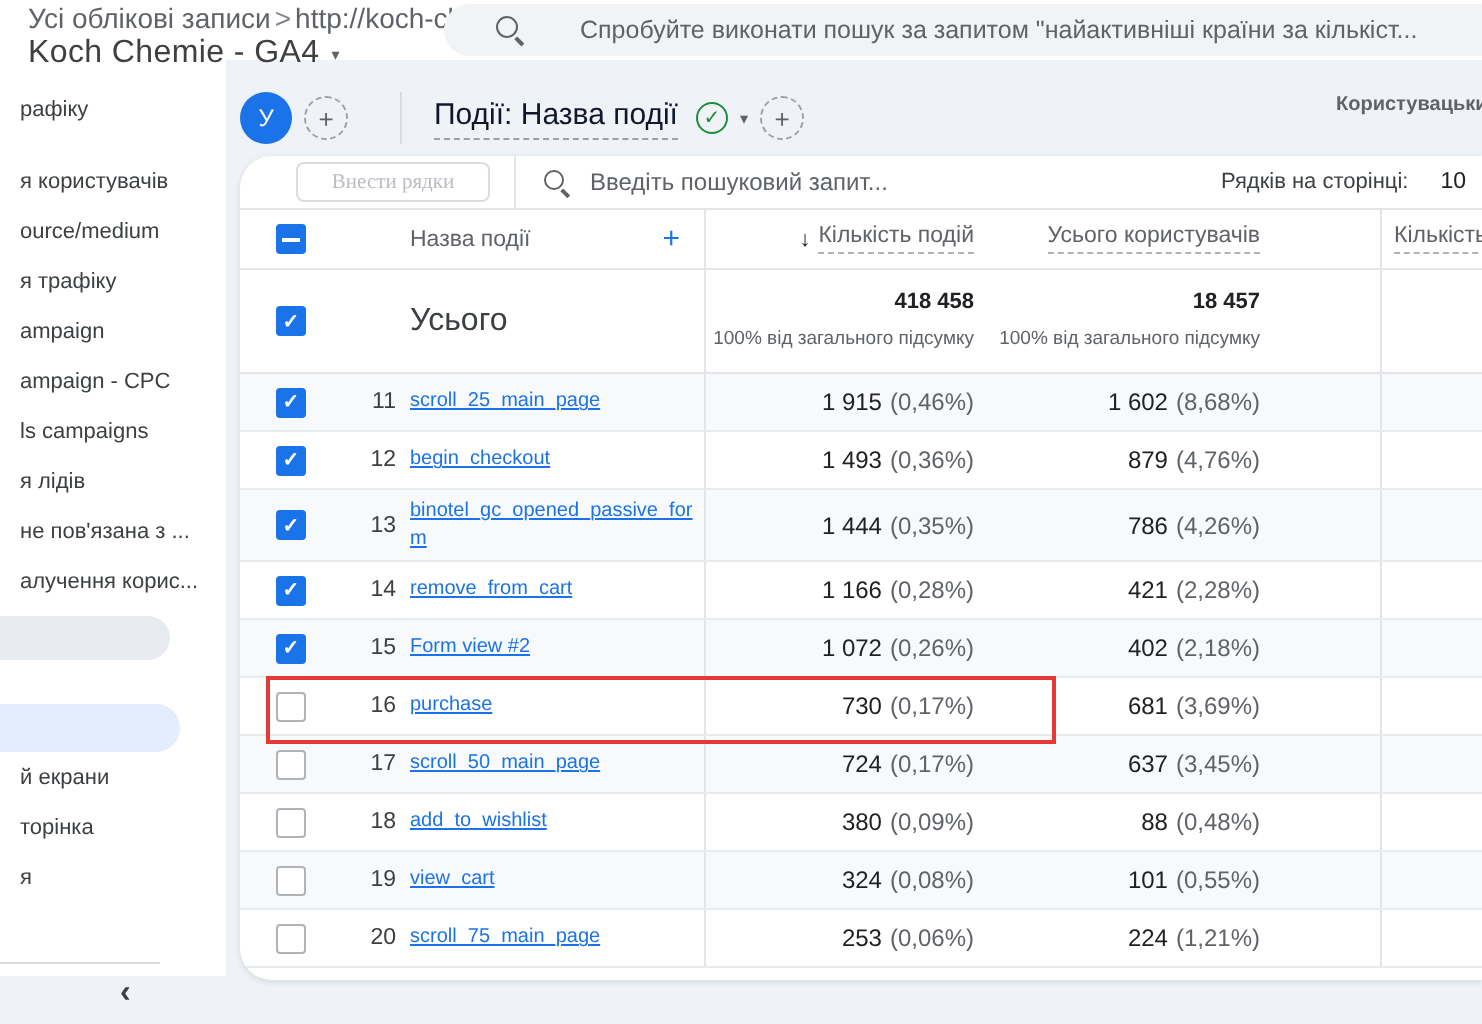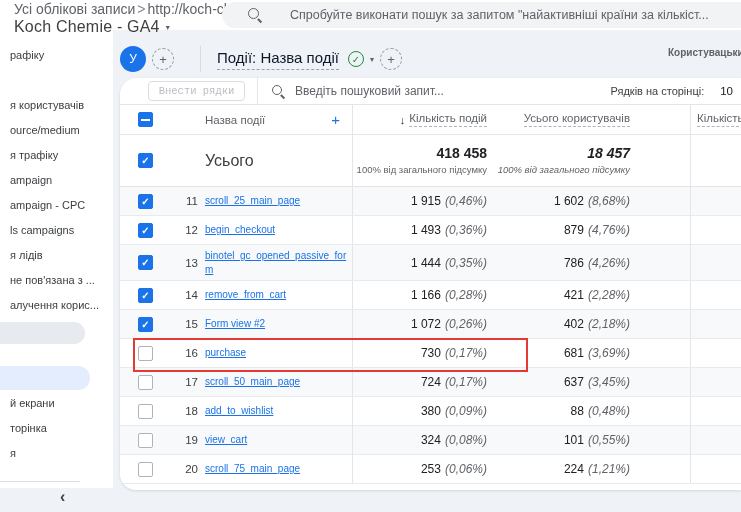--- a/index.html
+++ b/index.html
@@ -20,21 +20,21 @@
   .mag::after { content:''; position:absolute; left:9.5px; top:10px; width:5px; height:1.7px; background:#5f6368; transform:rotate(45deg); transform-origin:left center; }
   .search-ph { font-size:12.5px; color:#5f6368; margin-left:28px; white-space:nowrap; overflow:hidden; }
 
   
   .body { position:absolute; left:0; top:30px; right:0; bottom:0; background:#eff2f6; }
 
   
   .sidebar { position:absolute; left:0; top:0; width:113px; height:458px; background:#fff; overflow:hidden; }
   .side-item { height:25px; display:flex; align-items:center; padding-left:10px; white-space:nowrap; overflow:hidden; }
   .side-label { font-size:11px; color:#3c4043; }
-  .k-first { height:22px; margin-top:14px; margin-bottom:26px; }
+  .k-first { height:22px; margin-top:14px; margin-bottom:12px; }
   .k-pill-gray { height:22px; margin-top:5px; width:85px; background:#e7eaee; border-radius:0 12px 12px 0; }
   .k-pill-blue { height:24px; margin-top:22px; width:90px; background:#e3edfd; border-radius:0 14px 14px 0; }
   .side-divider { position:absolute; left:0; top:451px; width:80px; height:1px; background:#dadce0; }
   .collapse-btn { position:absolute; left:60px; top:458px; font-size:16px; font-weight:bold; color:#3c4043; cursor:pointer; }
 
   
   .main { position:absolute; left:113px; top:0; right:0; bottom:0; }
 
   
   .canvas-header { position:relative; height:48px; display:flex; align-items:center; padding:10px 0 0 7px; }
@@ -44,21 +44,21 @@
   .canvas-title { font-size:15px; color:#0f172a; border-bottom:1px dashed #9aa0a6; padding-bottom:3px; margin-left:16px; white-space:nowrap; }
   .status-chip { display:flex; align-items:center; margin-left:9px; gap:6px; }
   .green-check { width:16px; height:16px; border-radius:50%; border:1.6px solid #1e8e3e; color:#1e8e3e; font-size:10px; display:flex; align-items:center; justify-content:center; }
   .right-label { position:absolute; left:555px; top:17px; width:75px; overflow:hidden; white-space:nowrap; font-size:10px; font-weight:bold; color:#5f6368; }
 
   
   .card { position:absolute; left:7px; top:48px; right:0; bottom:22px; background:#fff; border-radius:16px 0 0 16px; box-shadow:0 1px 3px rgba(60,64,67,.14); overflow:hidden; }
 
   
   .toolbar { height:27px; display:flex; align-items:center; border-bottom:1px solid #e3e5e8; padding-left:28px; }
-  .import-btn { width:97px; height:20px; border:1px solid #dadce0; border-radius:4px; background:#fff; color:#b9bdc2; font-size:10.5px; font-family:Liberation Mono, monospace; display:flex; align-items:center; justify-content:center; white-space:nowrap; }
+  .import-btn { width:97px; height:20px; border:1px solid #dadce0; border-radius:4px; background:#fff; color:#b9bdc2; font-size:10.5px; font-family:Liberation Serif, serif; display:flex; align-items:center; justify-content:center; white-space:nowrap; }
   .tb-div { width:1px; height:27px; background:#e3e5e8; margin-left:12px; }
   .tb-search { display:flex; align-items:center; margin-left:14px; }
   .tb-search .mag2 { position:relative; width:13px; height:13px; }
   .mag2::before { content:''; position:absolute; left:0; top:0; width:8px; height:8px; border:1.5px solid #5f6368; border-radius:50%; }
   .mag2::after { content:''; position:absolute; left:8.5px; top:9px; width:4.5px; height:1.6px; background:#5f6368; transform:rotate(45deg); transform-origin:left center; }
   .tb-ph { font-size:12px; color:#5f6368; margin-left:10px; white-space:nowrap; }
   .tb-right { margin-left:auto; display:flex; align-items:center; padding-right:8px; }
   .rpp-label { font-size:11px; color:#3c4043; white-space:nowrap; }
   .rpp-value { font-size:11.5px; color:#202124; margin-left:16px; }
 
@@ -84,30 +84,30 @@
   .cb { width:15px; height:15px; border:1.6px solid #b0b4b9; border-radius:2px; display:flex; align-items:center; justify-content:center; background:#fff; }
   .cb.f-checked { background:#1a73e8; border-color:#1a73e8; }
   .cb.f-checked::after { content:'✓'; color:#fff; font-size:10px; font-weight:bold; }
   .cb.ind { background:#1a73e8; border-color:#1a73e8; }
   .cb.ind::after { content:''; width:9px; height:2px; background:#fff; }
 
   
   .totals { height:52px; border-bottom:1px solid #e3e5e8; }
   .tot-label { font-size:16px; color:#3c4043; }
   .tot-cell { position:relative; }
-  .tot-val { position:absolute; top:10px; font-size:14px; font-weight:bold; color:#202124; white-space:nowrap; }
+  .tot-val { position:absolute; top:10px; font-size:11px; font-weight:bold; color:#202124; white-space:nowrap; }
   .tot-note { position:absolute; top:29px; font-size:9.5px; color:#5f6368; white-space:nowrap; }
   .r48 { right:48px; } .r60 { right:60px; }
 
   
   .rows .trow { min-height:29px; border-bottom:1px solid #e8ebee; position:relative; }
   .rows .trow:nth-of-type(odd) { background:#f8f9fa; }
   .evlink { font-size:10px; color:#1a73e8; text-decoration:underline; word-break:break-all; line-height:13.5px; display:inline-block; padding:4px 0; cursor:pointer; }
   .val { font-size:12px; color:#202124; }
-  .pct { font-size:12px; color:#5f6368; margin-left:4px;font-style:italic; }
+  .pct { font-size:12px; color:#5f6368; margin-left:4px; }
   .trow.f-highlighted::after { content:''; position:absolute; left:13px; top:-1px; width:391px; height:calc(100% + 2px); border:2px solid #e53935; pointer-events:none; z-index:3; }
 </style>
 </head>
 <body>
 
 <header class="topbar">
   <div class="brand">
     <div class="breadcrumb">
       <span>Усі облікові записи</span><span class="sep">&gt;</span><span>http://koch-chemie.co...</span>
     </div>
@@ -229,21 +229,21 @@
       <div class="grid totals">
         <div class="c-check">
             <span class="cb f-checked"></span>
           </div>
         <div class="c-num"></div>
         <div class="c-name"><span class="tot-label">Усього</span></div>
         <div class="c-m1 tot-cell" style="padding-right:0;">
           <span class="tot-val r48">418 458</span>
           <span class="tot-note r48">100% від загального підсумку</span>
         </div>
-        <div class="c-m2 tot-cell" style="padding-right:0;font-style:italic;">
+        <div class="c-m2 tot-cell" style="padding-right:0;">
           <span class="tot-val r60">18 457</span>
           <span class="tot-note r60">100% від загального підсумку</span>
         </div>
         <div class="c-m3"></div>
       </div>
 
       <div class="rows">
 
       <div class="grid trow">
             <div class="c-check">

